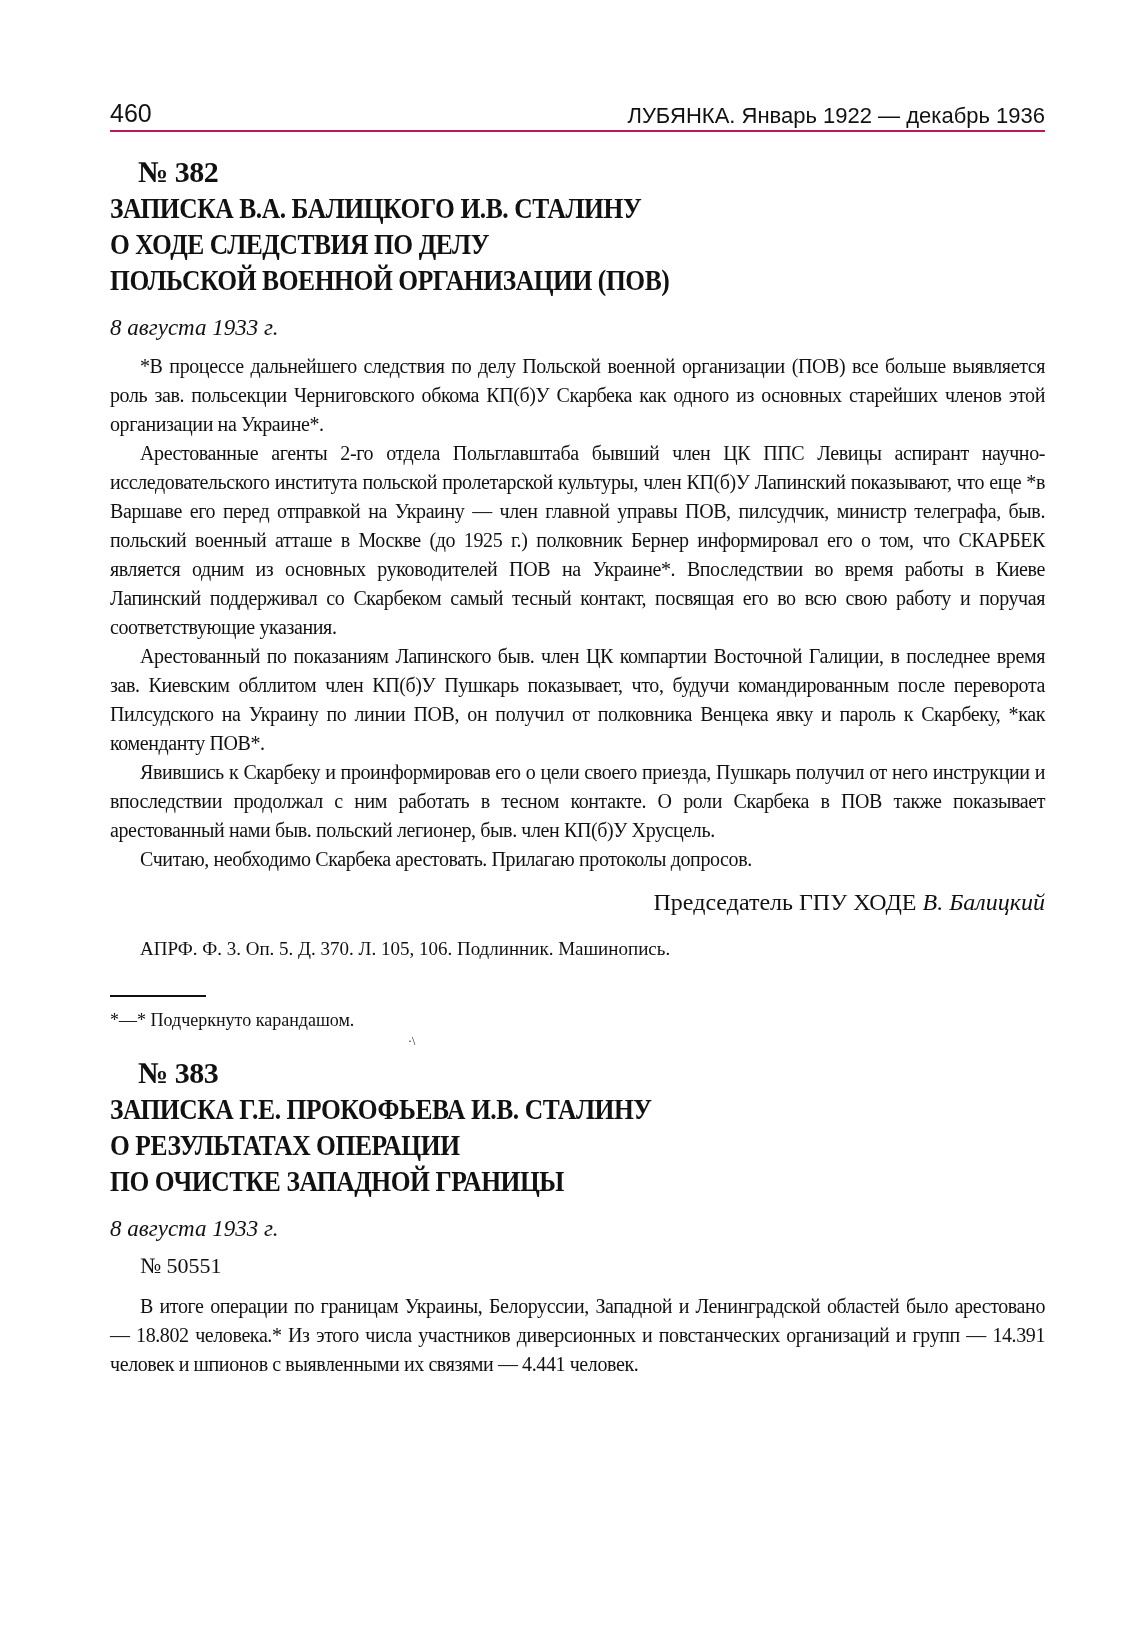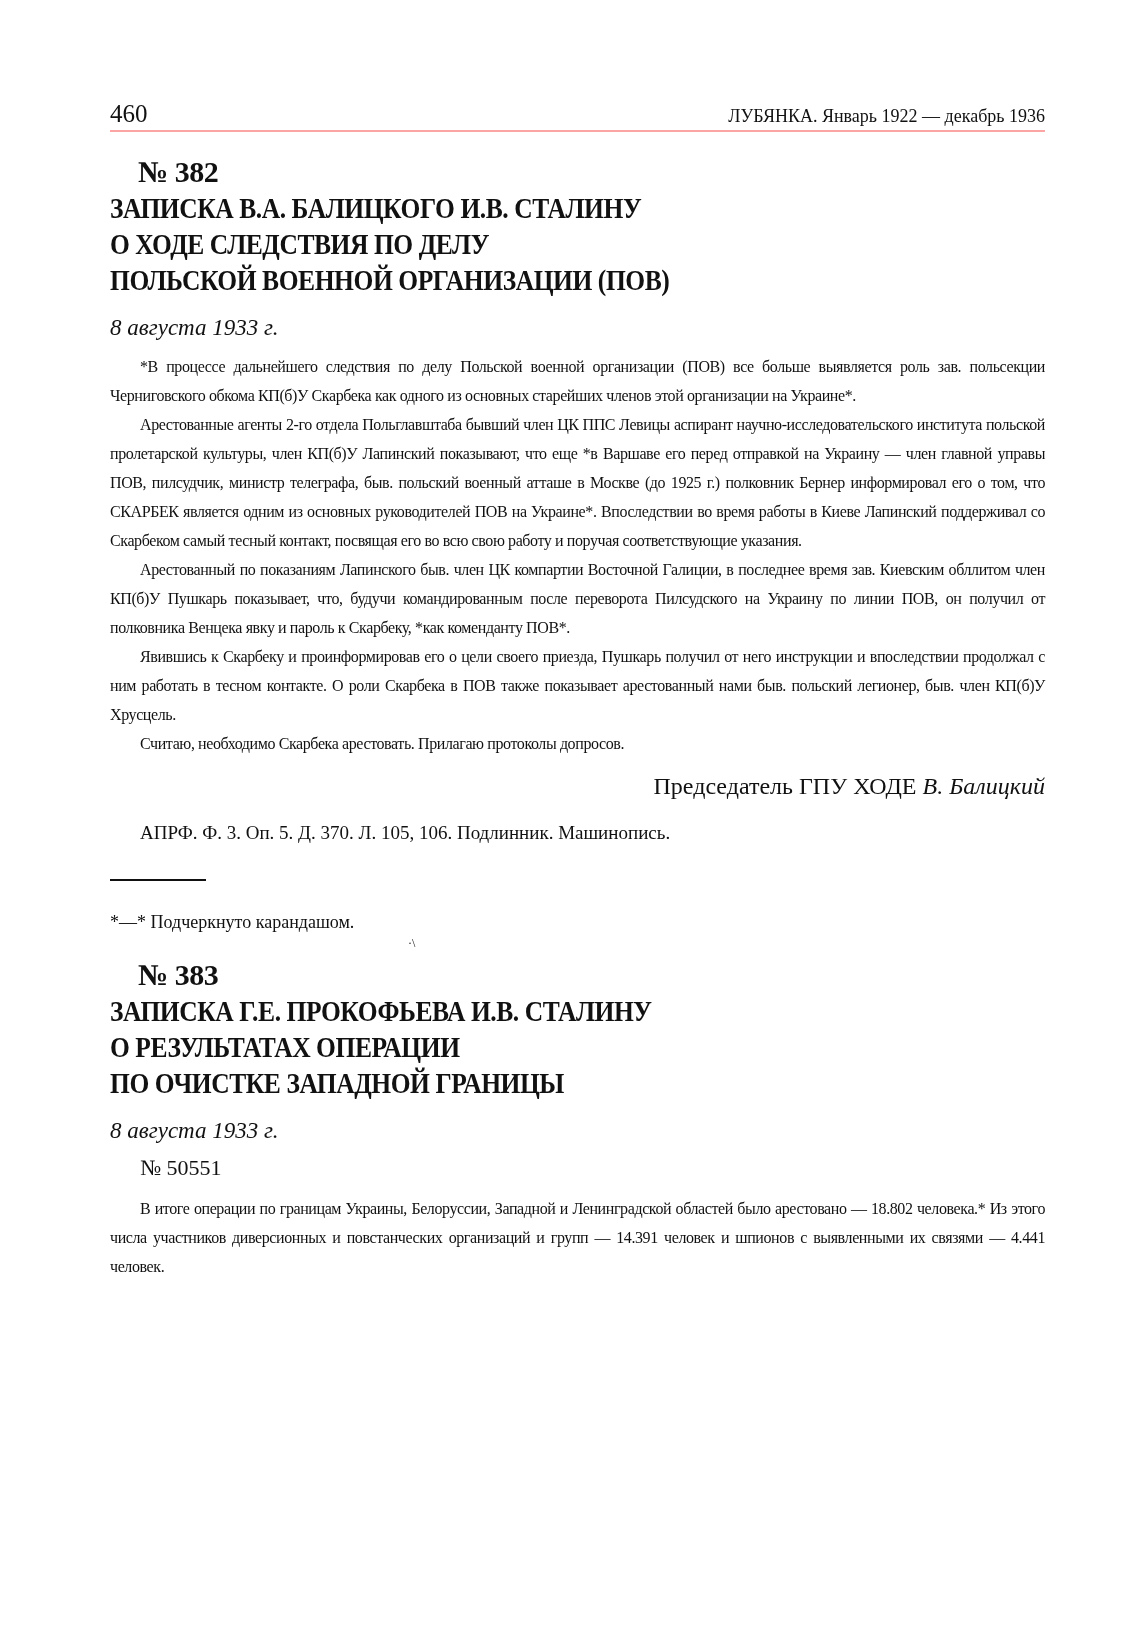--- a/index.html
+++ b/index.html
@@ -3,37 +3,37 @@
 <meta charset="utf-8">
 <style>
   html, body { margin: 0; padding: 0; background: #ffffff; }
   body {
     width: 1146px; height: 1650px; position: relative; overflow: hidden;
     font-family: "Liberation Serif", "DejaVu Serif", serif; color: #111;
   }
   .page { position: absolute; left: 110px; top: 96px; width: 935px; }
   .running-header {
     display: flex; justify-content: space-between; align-items: flex-end;
-    font-family: Liberation Serif, serif;
-    border-bottom: 2px solid #fca5a5; padding-bottom: 4px; height: 30px;
+    font-family: Liberation Sans, sans-serif;
+    border-bottom: 2px solid #be185d; padding-bottom: 4px; height: 30px;
   }
   .page-number { font-size: 25px; line-height: 25px; }
-  .running-title { font-size: 18px; line-height: 20px; }
+  .running-title { font-size: 22px; line-height: 20px; }
   .doc-number { font-size: 30px; font-weight: bold; margin: 22px 0 0 28px; line-height: 36px; letter-spacing: -0.5px; }
   .doc-title { font-size: 29px; font-weight: bold; line-height: 36px; margin: 0; letter-spacing: -0.5px; transform: scaleX(0.88); transform-origin: left; white-space: nowrap; }
   .doc-date { font-style: italic; font-size: 23px; line-height: 28px; margin: 16px 0 10px 0; }
   .para {
-    font-size: 16px; line-height: 29px; text-align: justify; text-indent: 30px;
+    font-size: 20px; line-height: 29px; text-align: justify; text-indent: 30px;
     margin: 0; letter-spacing: -0.4px;
   }
   .signature { text-align: right; font-size: 24px; line-height: 29px; margin-top: 14px; }
   .signature .sign-name { font-style: italic; }
   .archive-ref { font-size: 19px; line-height: 24px; margin: 20px 0 0 30px; }
   .footnote-rule { width: 96px; border-top: 2px solid #111; margin-top: 34px; }
-  .footnote { font-size: 18px; line-height: 22px; margin-top: 30px; }
+  .footnote { font-size: 18px; line-height: 22px; margin-top: 12px; }
   .stray-mark { font-size: 12px; margin: 4px 0 0 298px; height: 12px; line-height: 12px; }
   .reg-number { font-size: 22px; line-height: 26px; margin: 10px 0 13px 30px; }
   .secrecy { font-style: italic; font-size: 22px; line-height: 26px; margin: 18px 0 14px 0; }
   .doc2-number { margin-top: 8px; }
 </style>
 </head>
 <body>
 
 <div class="page">
 

